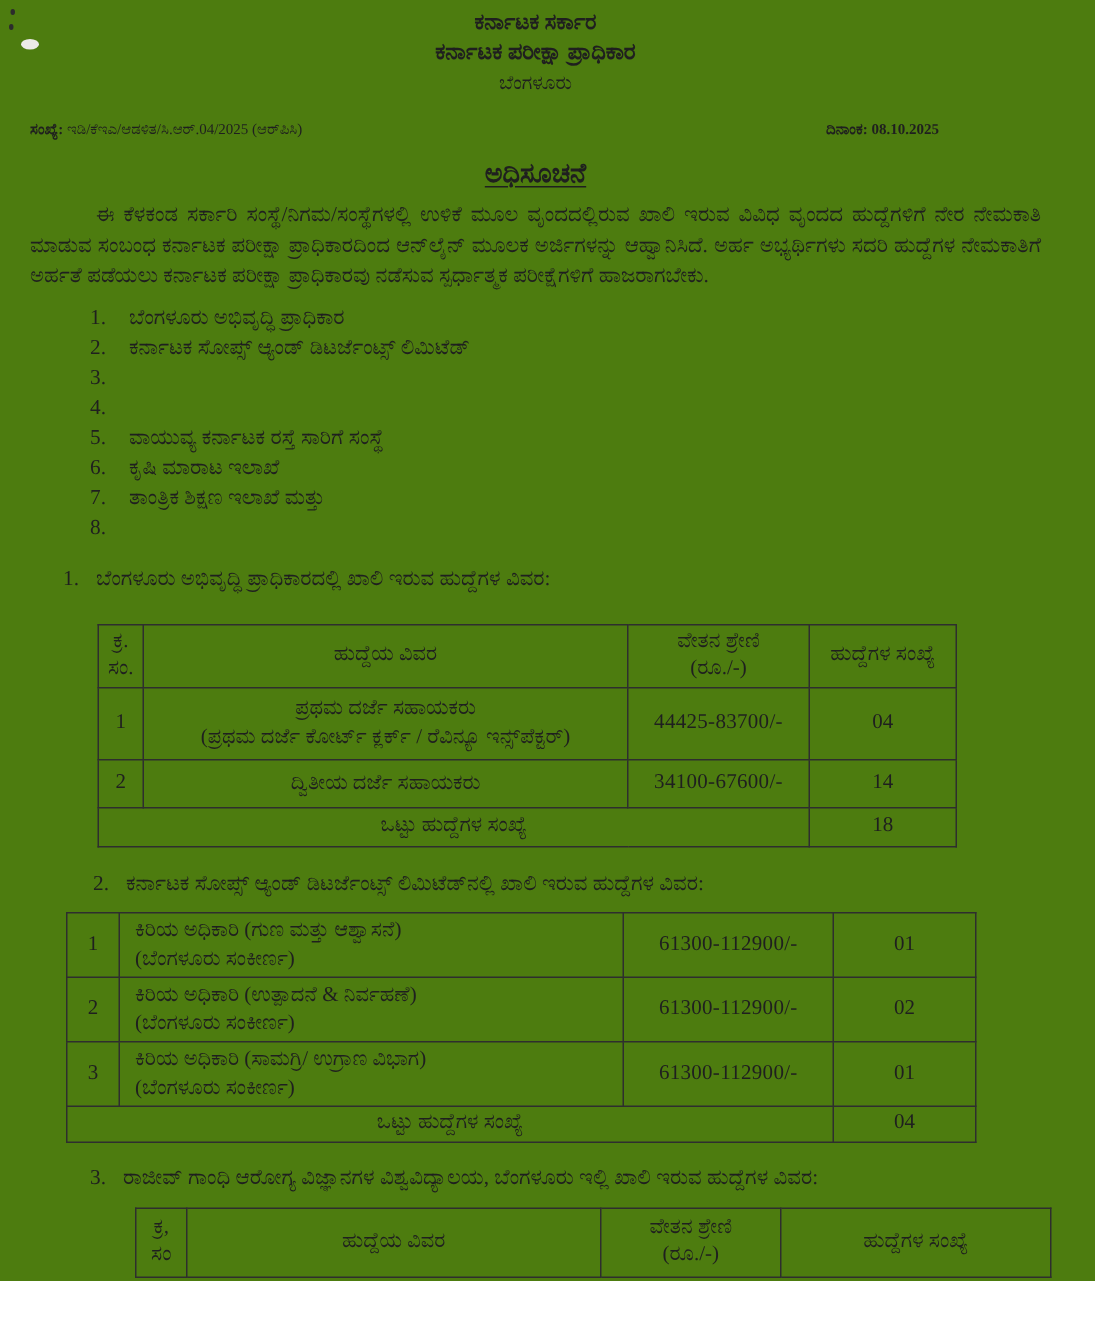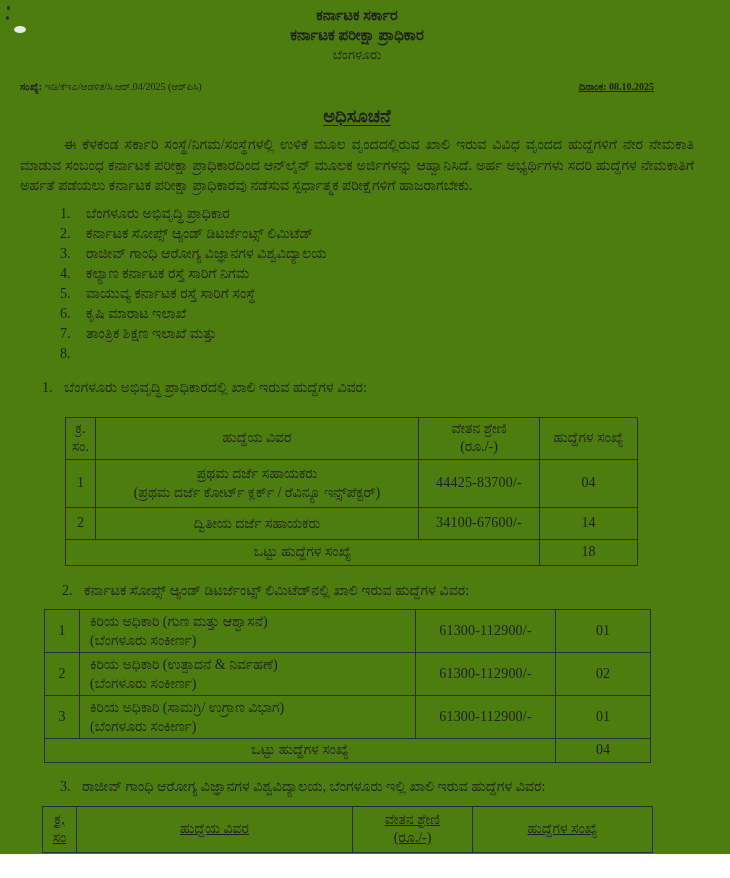--- a/index.html
+++ b/index.html
@@ -16,21 +16,21 @@
   .d1{left:7px;top:6px;width:3px;height:4px;}
   .d2{left:6px;top:16px;width:3px;height:4px;}
   .smudge{position:absolute;left:14px;top:26px;width:12px;height:7px;background:#eceae7;border-radius:50%;}
   
   .hdr{text-align:center;line-height:20px;}
   .hdr .h1{font-size:14.5px;font-weight:600;}
   .hdr .h2{font-size:15px;font-weight:bold;}
   .hdr .h3{font-size:13px;}
   
   .refline{display:flex;justify-content:space-between;margin-top:16px;font-size:10px;}
-  .refdate{margin-right:40px;text-decoration:underline;}
+  .refdate{margin-right:68px;}
   
   .title{text-align:center;margin-top:13px;font-size:18px;font-weight:bold;
          text-decoration:underline;text-underline-offset:3px;}
   
   .intro{margin:7px 0 0 0;text-align:justify;text-indent:44px;line-height:20.5px;font-size:14.2px;}
   
   .orgs{list-style:none;margin:7px 0 0 0;padding:0 0 0 40px;}
   .orgs li{display:flex;line-height:20px;font-size:14.2px;}
   .orgs .num{width:26px;flex:none;}
   
@@ -49,21 +49,21 @@
   .pay{font-size:14.5px;letter-spacing:.2px;}
   .cnt{font-weight:bold;font-size:14.5px;}
   .tot-label{font-weight:bold;}
   .t1{margin:20px 0 0 45px;width:572px;}
   .t1 col.c1{width:30px;}  .t1 col.c2{width:323px;} .t1 col.c3{width:121px;} .t1 col.c4{width:98px;}
   .t1 tr.head{height:42px;} .t1 tr.r1{height:48px;} .t1 tr.r2{height:32px;} .t1 tr.tot{height:26px;}
   .t2{margin:9px 0 0 24px;width:606px;}
   .t2 col.c1{width:35px;}  .t2 col.c2{width:336px;} .t2 col.c3{width:140px;} .t2 col.c4{width:95px;}
   .t2 tr.head{height:40px;} .t2 tr.r{height:43px;} .t2 tr.tot{height:24px;}
   .t2 td.post{text-align:left;padding-left:10px;}
-  .t3{margin:10px 0 0 22px;width:610px;text-decoration:underline;}
+  .t3{margin:10px 0 0 70px;width:610px;}
   .t3 col.c1{width:34px;}  .t3 col.c2{width:276px;} .t3 col.c3{width:120px;} .t3 col.c4{width:180px;}
   .t3 tr.head{height:46px;}
 </style>
 </head>
 <body>
 
 <div class="page">
   <span class="dot d1"></span>
   <span class="dot d2"></span>
   <span class="smudge"></span>
@@ -93,25 +93,23 @@
     <li>
         <span class="num">1.</span>
         <span class="nm">ಬೆಂಗಳೂರು ಅಭಿವೃದ್ಧಿ ಪ್ರಾಧಿಕಾರ</span>
       </li>
     <li>
         <span class="num">2.</span>
         <span class="nm">ಕರ್ನಾಟಕ ಸೋಪ್ಸ್ ಆ್ಯಂಡ್ ಡಿಟರ್ಜೆಂಟ್ಸ್ ಲಿಮಿಟೆಡ್</span>
       </li>
     <li>
         <span class="num">3.</span>
-        <span class="nm">ರಾಜೀವ್ ಗಾಂಧಿ ಆರೋಗ್ಯ ವಿಜ್ಞಾನಗಳ ವಿಶ್ವವಿದ್ಯಾಲಯ</span>
       </li>
     <li>
         <span class="num">4.</span>
-        <span class="nm">ಕಲ್ಯಾಣ ಕರ್ನಾಟಕ ರಸ್ತೆ ಸಾರಿಗೆ ನಿಗಮ</span>
       </li>
     <li>
         <span class="num">5.</span>
         <span class="nm">ವಾಯುವ್ಯ ಕರ್ನಾಟಕ ರಸ್ತೆ ಸಾರಿಗೆ ಸಂಸ್ಥೆ</span>
       </li>
     <li>
         <span class="num">6.</span>
         <span class="nm">ಕೃಷಿ ಮಾರಾಟ ಇಲಾಖೆ</span>
       </li>
     <li>

